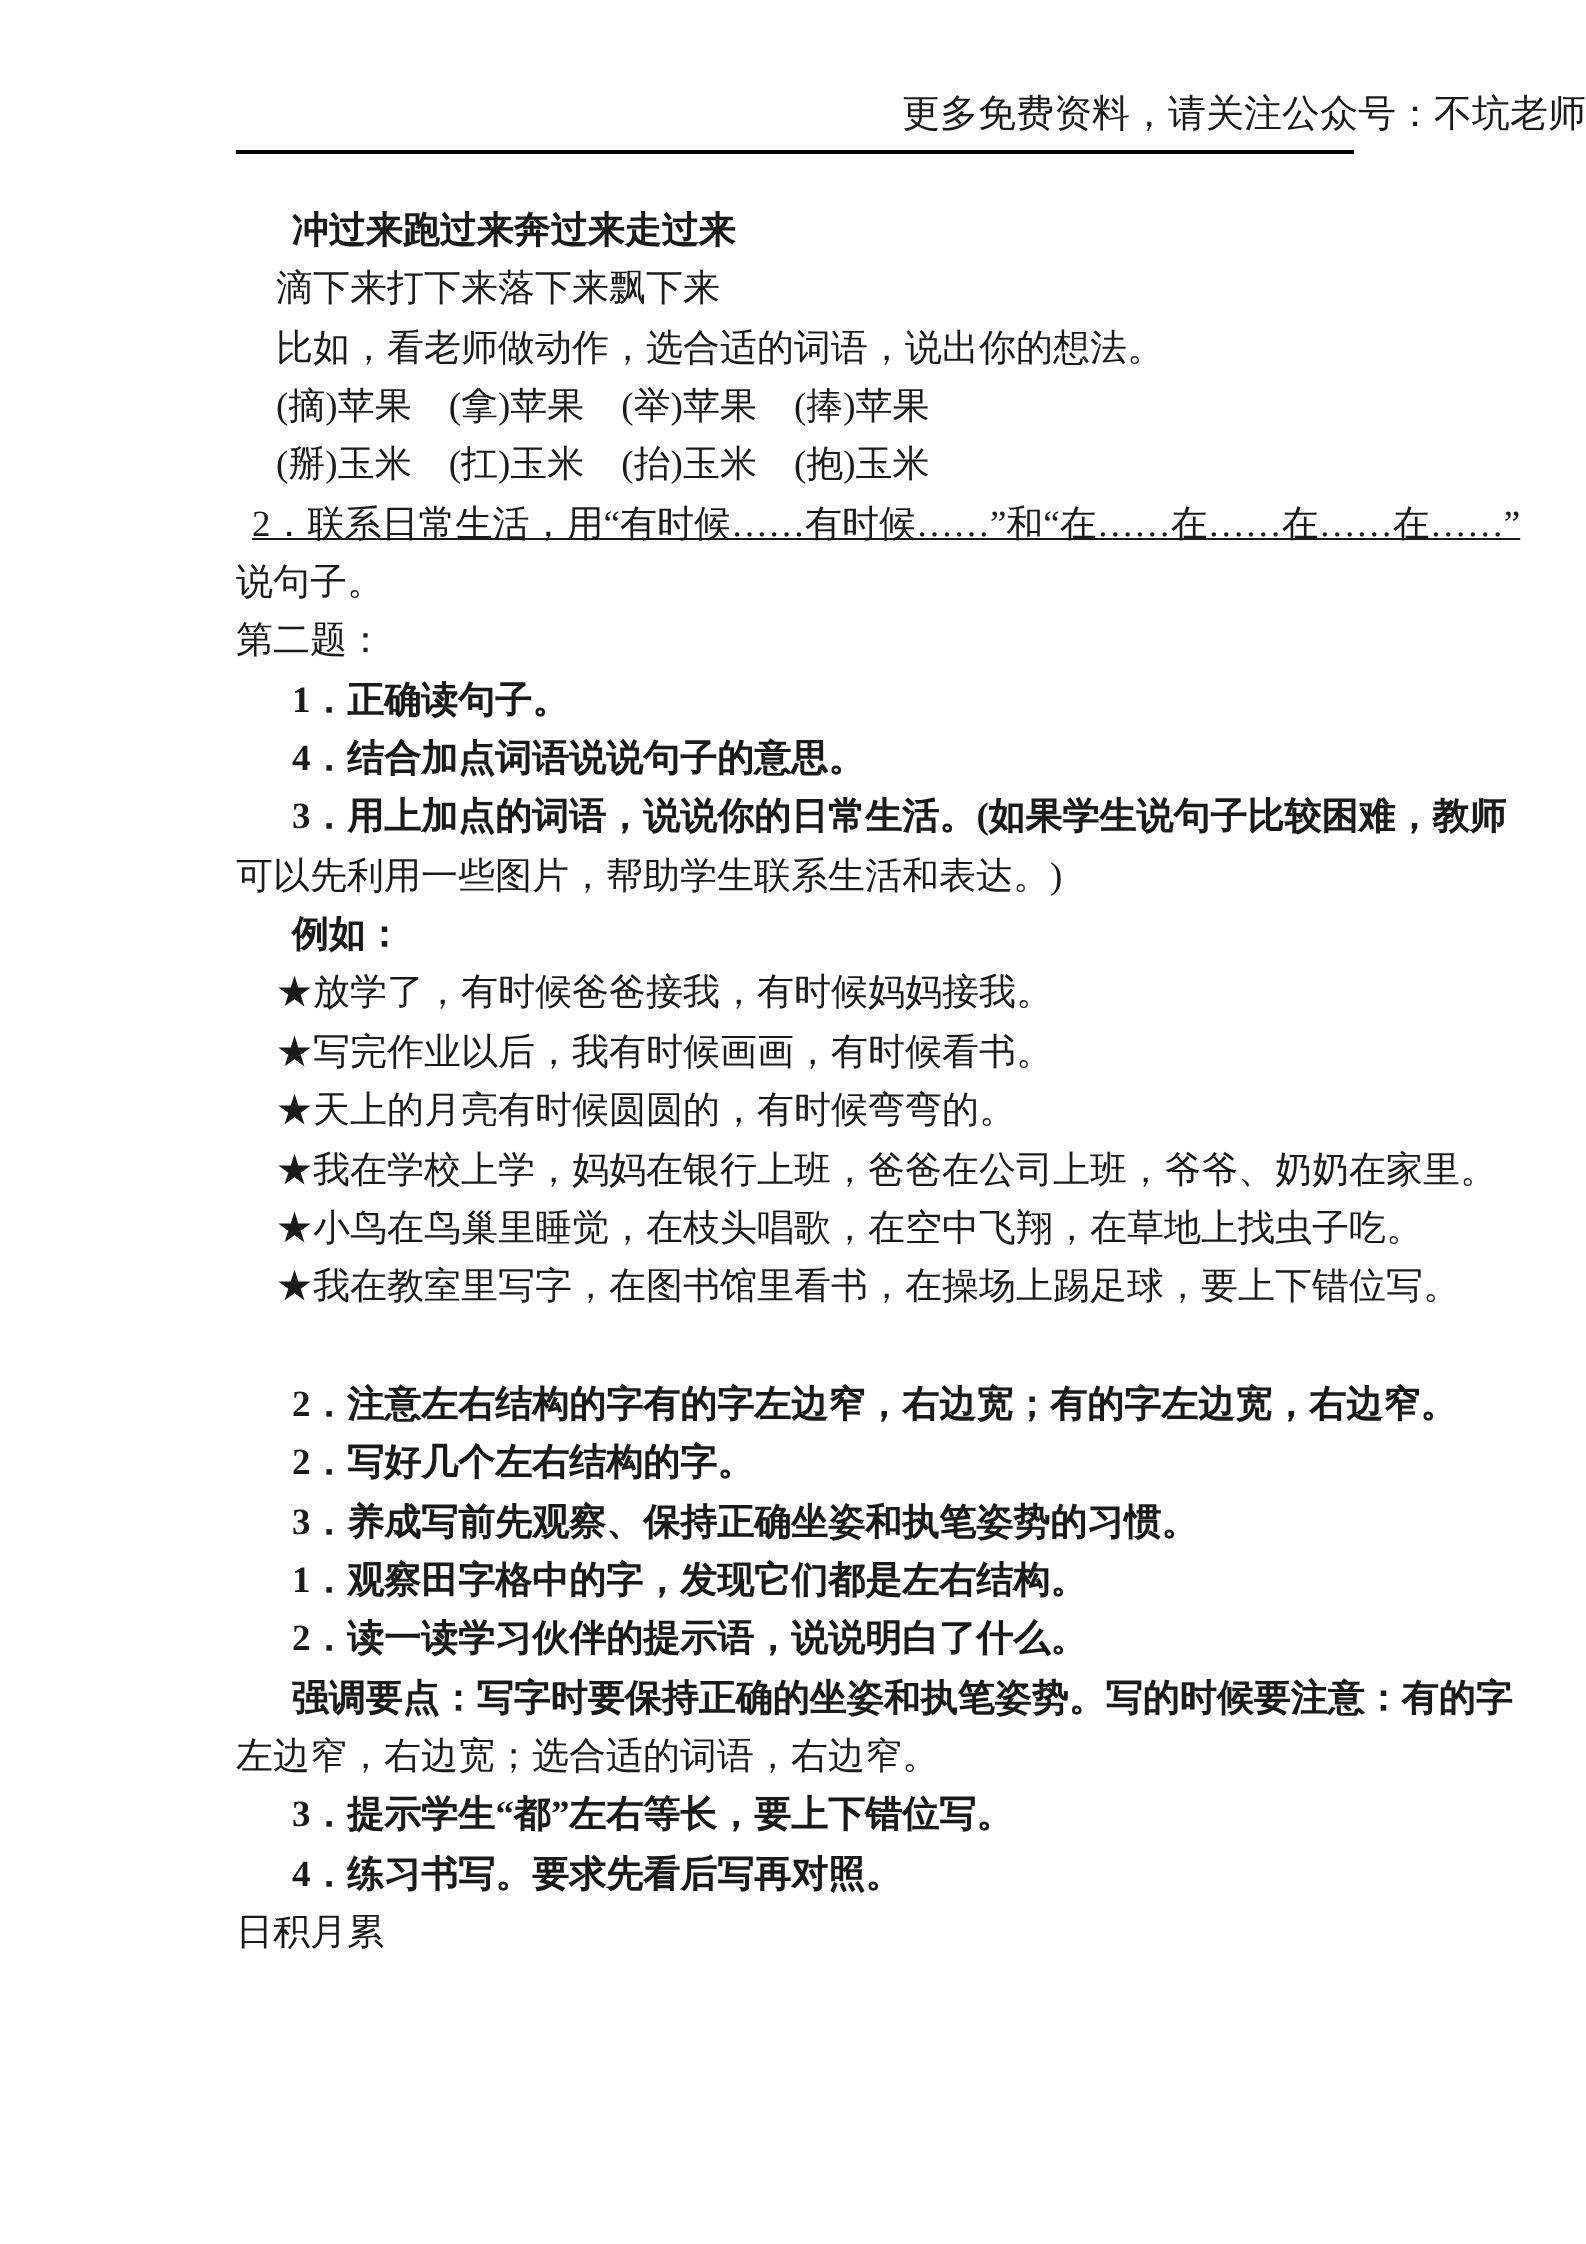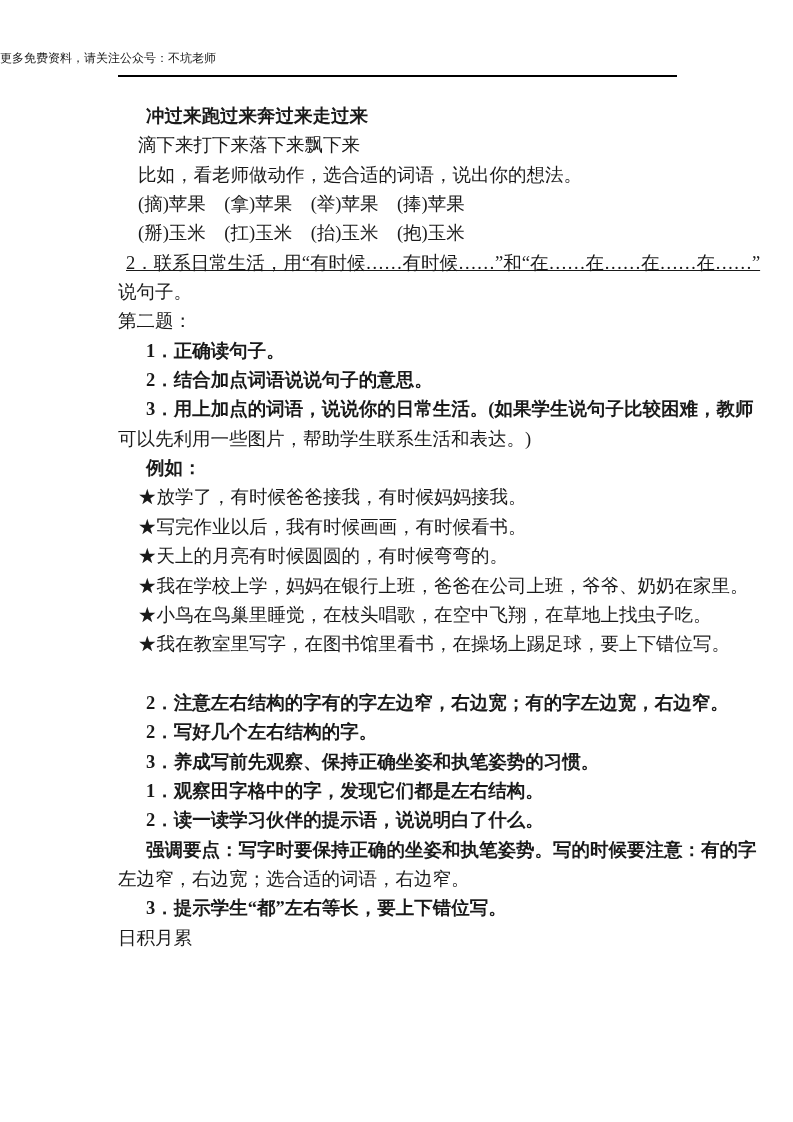--- a/index.html
+++ b/index.html
@@ -14,22 +14,22 @@
     background: #ffffff;
     overflow: hidden;
     font-family: "Liberation Serif", "DejaVu Serif", serif;
     color: #1a1a1a;
   }
   .header-notice {
     position: absolute;
     top: 47px;
     left: 0;
     width: 793px;
-    text-align: left;
-    font-size: 12px;
+    text-align: right;
+    font-size: 19px;
     line-height: 22px;
     white-space: pre;
     color: #1a1a1a;
   }
   .header-rule {
     position: absolute;
     top: 75px;
     left: 118px;
     width: 559px;
     height: 2px;
@@ -62,34 +62,35 @@
   <div class="doc-body">
       <div class="line i2">冲过来跑过来奔过来走过来</div>
       <div class="line i1">滴下来打下来落下来飘下来</div>
       <div class="line i1">比如，看老师做动作，选合适的词语，说出你的想法。</div>
       <div class="line i1">(摘)苹果　(拿)苹果　(举)苹果　(捧)苹果</div>
       <div class="line i1">(掰)玉米　(扛)玉米　(抬)玉米　(抱)玉米</div>
       <div class="line is">2．联系日常生活，用“有时候……有时候……”和“在……在……在……在……”</div>
       <div class="line i0">说句子。</div>
       <div class="line i0">第二题：</div>
       <div class="line i2">1．正确读句子。</div>
-      <div class="line i2">2．结合加点词语说说句子的意思。</div>
+      <div class="line i2">4．结合加点词语说说句子的意思。</div>
       <div class="line i2">3．用上加点的词语，说说你的日常生活。(如果学生说句子比较困难，教师</div>
       <div class="line i0">可以先利用一些图片，帮助学生联系生活和表达。)</div>
       <div class="line i2">例如：</div>
       <div class="line i1">★放学了，有时候爸爸接我，有时候妈妈接我。</div>
       <div class="line i1">★写完作业以后，我有时候画画，有时候看书。</div>
       <div class="line i1">★天上的月亮有时候圆圆的，有时候弯弯的。</div>
       <div class="line i1">★我在学校上学，妈妈在银行上班，爸爸在公司上班，爷爷、奶奶在家里。</div>
       <div class="line i1">★小鸟在鸟巢里睡觉，在枝头唱歌，在空中飞翔，在草地上找虫子吃。</div>
       <div class="line i1">★我在教室里写字，在图书馆里看书，在操场上踢足球，要上下错位写。</div>
       <div class="line i0"></div>
       <div class="line i2">2．注意左右结构的字有的字左边窄，右边宽；有的字左边宽，右边窄。</div>
       <div class="line i2">2．写好几个左右结构的字。</div>
       <div class="line i2">3．养成写前先观察、保持正确坐姿和执笔姿势的习惯。</div>
       <div class="line i2">1．观察田字格中的字，发现它们都是左右结构。</div>
       <div class="line i2">2．读一读学习伙伴的提示语，说说明白了什么。</div>
       <div class="line i2">强调要点：写字时要保持正确的坐姿和执笔姿势。写的时候要注意：有的字</div>
       <div class="line i0">左边窄，右边宽；选合适的词语，右边窄。</div>
       <div class="line i2">3．提示学生“都”左右等长，要上下错位写。</div>
+      <div class="line i2">4．练习书写。要求先看后写再对照。</div>
       <div class="line i0">日积月累</div>
     </div>
 </div>
 
 </body></html>

